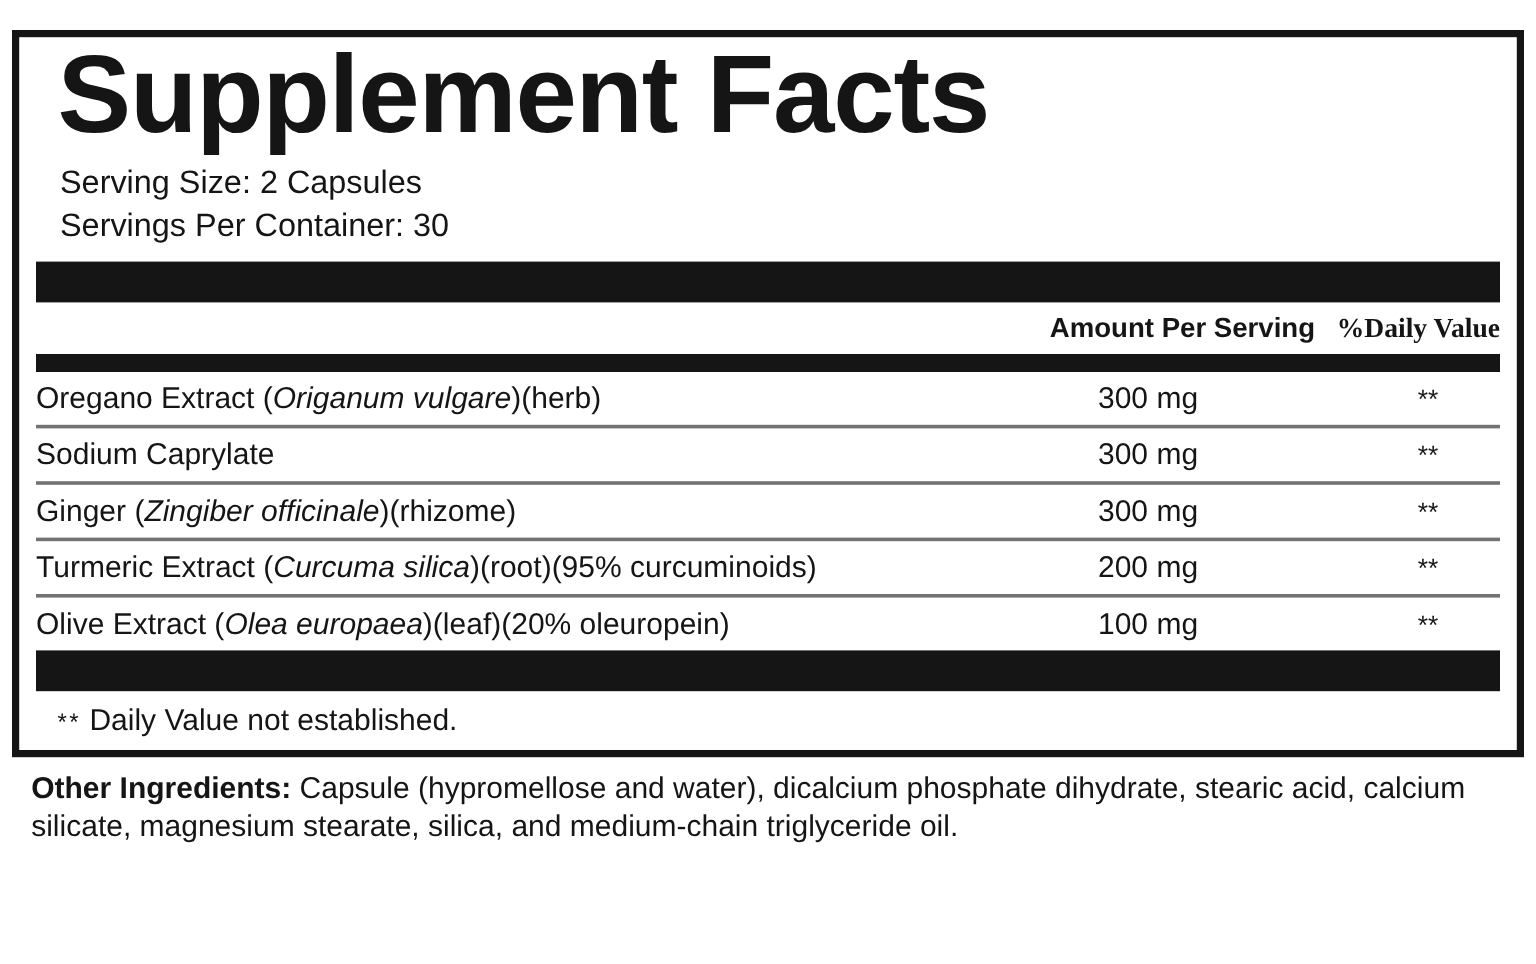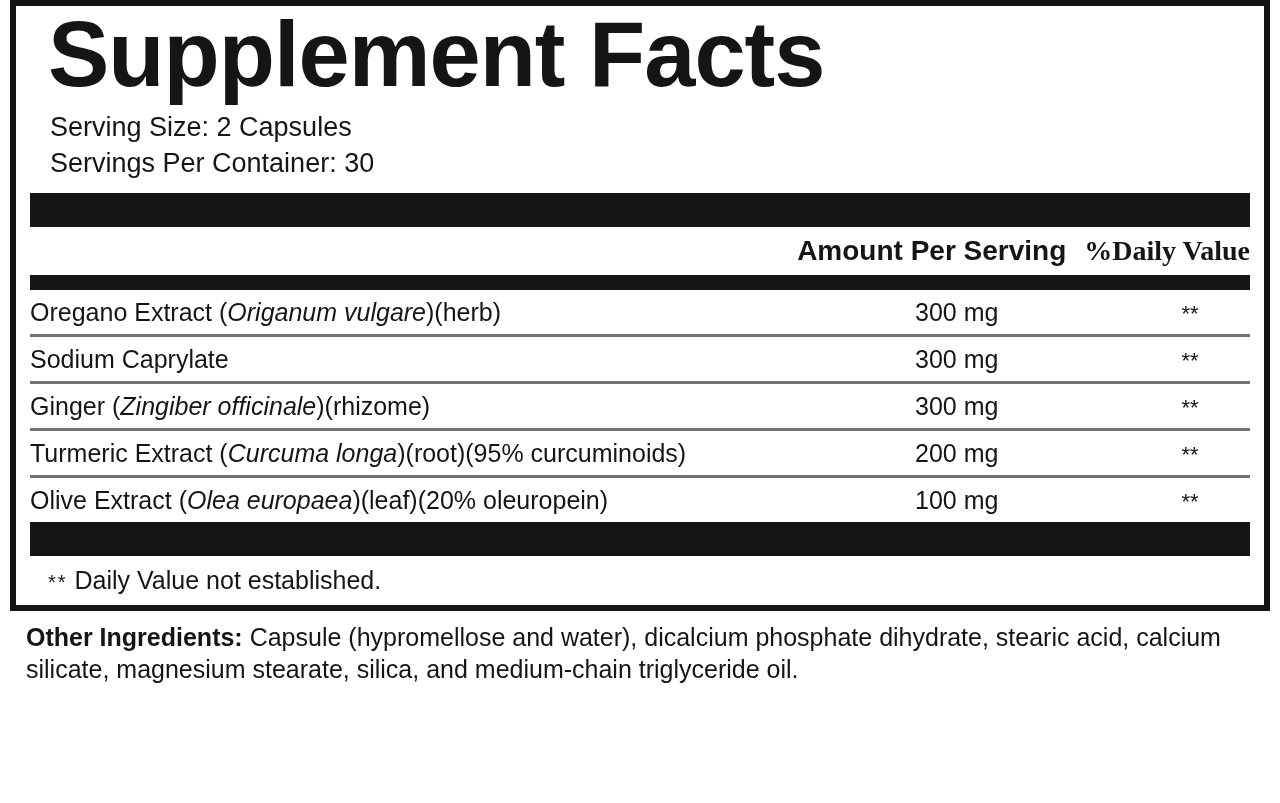--- a/index.html
+++ b/index.html
@@ -13,21 +13,21 @@
     font-family: "Liberation Sans", sans-serif;
     color: #151515;
     overflow: hidden;
   }
 
   .panel {
     position: relative;
     width: 1076px;
     height: 803px;
     box-sizing: border-box;
-    padding: 0 10px 0 10px;
+    padding: 25px 10px 0 10px;
   }
 
   .facts-box {
     box-sizing: border-box;
     border: 6px solid #151515;
     padding: 0 14px 6px 14px;
     width: 1260px;
     margin: 0 auto;
   }
 
@@ -59,21 +59,21 @@
   .bar-bottom {
     height: 34px;
     background: #151515;
     margin-top: 0;
   }
 
   .header-row {
     display: flex;
     justify-content: flex-end;
     align-items: baseline;
-    font-size: 28px;
+    font-size: 23px;
     font-weight: bold;
     padding: 8px 0 2px 0;
     gap: 18px;
   }
   .header-row .amount-hdr { white-space: nowrap; }
   .header-row .dv-hdr { white-space: nowrap; font-family: Liberation Serif, serif; }
 
   table.nutrients {
     width: 100%;
     border-collapse: collapse;
@@ -158,21 +158,21 @@
           <td class="name"><span>Sodium Caprylate</span><span class="ital"></span><span></span></td>
           <td class="amount">300 mg</td>
           <td class="dv">**</td>
         </tr>
         <tr>
           <td class="name"><span>Ginger (</span><span class="ital">Zingiber officinale</span><span>)(rhizome)</span></td>
           <td class="amount">300 mg</td>
           <td class="dv">**</td>
         </tr>
         <tr>
-          <td class="name"><span>Turmeric Extract (</span><span class="ital">Curcuma longa</span><span>)(root)(95% curcuminoids)</span></td>
+          <td class="name"><span>Turmeric Extract (</span><span class="ital">Curcuma silica</span><span>)(root)(95% curcuminoids)</span></td>
           <td class="amount">200 mg</td>
           <td class="dv">**</td>
         </tr>
         <tr>
           <td class="name"><span>Olive Extract (</span><span class="ital">Olea europaea</span><span>)(leaf)(20% oleuropein)</span></td>
           <td class="amount">100 mg</td>
           <td class="dv">**</td>
         </tr>
       </tbody>
     </table>

